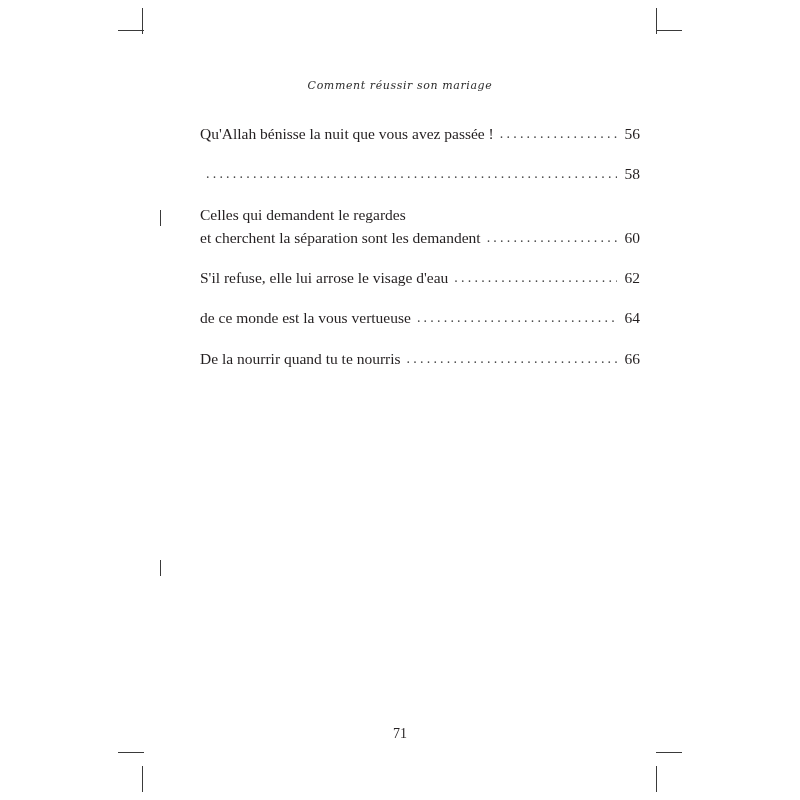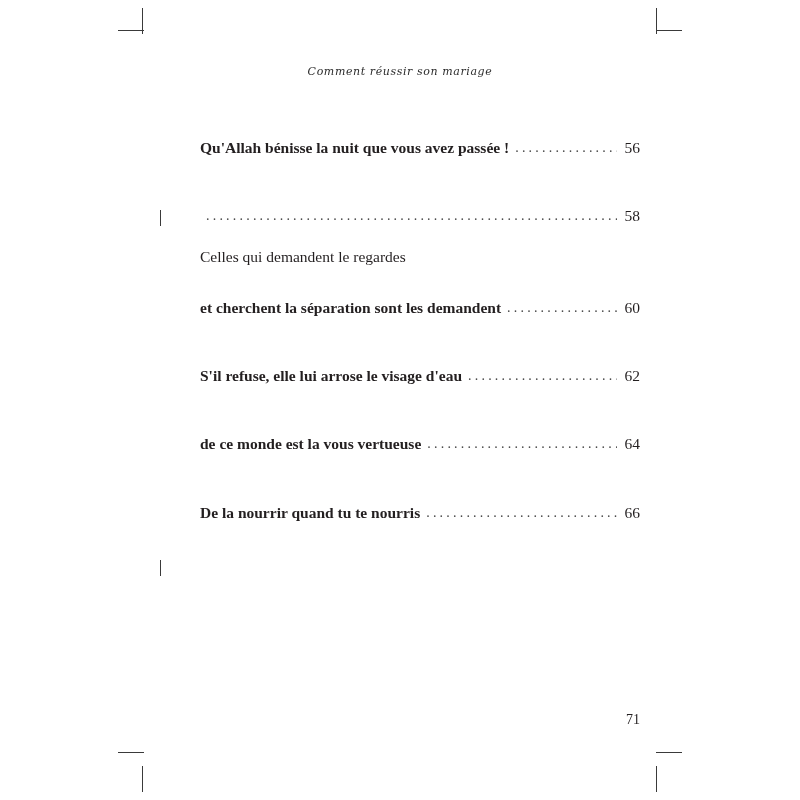--- a/index.html
+++ b/index.html
@@ -41,21 +41,21 @@
     width: 1px;
     height: 16px;
   }
   .tick-left  { left: 160px; top: 210px; }
   .tick-left2 { left: 160px; top: 560px; }
 
   
   .page {
     position: absolute;
     left: 160px;
-    top: 40px;
+    top: 54px;
     width: 480px;
     height: 710px;
   }
 
   .running-head {
     text-align: center;
     font-family: "DejaVu Serif", serif;
     font-style: italic;
     font-size: 11px;
     letter-spacing: 0.6px;
@@ -79,21 +79,20 @@
   }
 
   .toc-line {
     display: flex;
     align-items: baseline;
     width: 100%;
   }
 
   .toc-title {
     white-space: nowrap;
-    font-weight: bold;
   }
   .toc-title-plain {
     white-space: nowrap;
   }
 
   .dots {
     flex: 1 1 auto;
     overflow: hidden;
     white-space: nowrap;
     margin: 0 5px 0 6px;
@@ -103,29 +102,28 @@
     line-height: 1;
     position: relative;
     top: -1px;
   }
 
   .page-num {
     white-space: nowrap;
     font-size: 15.5px;
     min-width: 18px;
     text-align: right;
-    margin-top: 28px;
   }
 
   .folio {
     position: absolute;
     left: 0;
     right: 0;
     top: 672px;
-    text-align: right;
+    text-align: center;
     font-size: 14px;
     color: #231f20;
   }
 </style>
 </head>
 <body>
 
 <div class="crop-mark cm-v cm-tl-v"></div>
 <div class="crop-mark cm-v cm-tr-v"></div>
 <div class="crop-mark cm-v cm-bl-v"></div>

